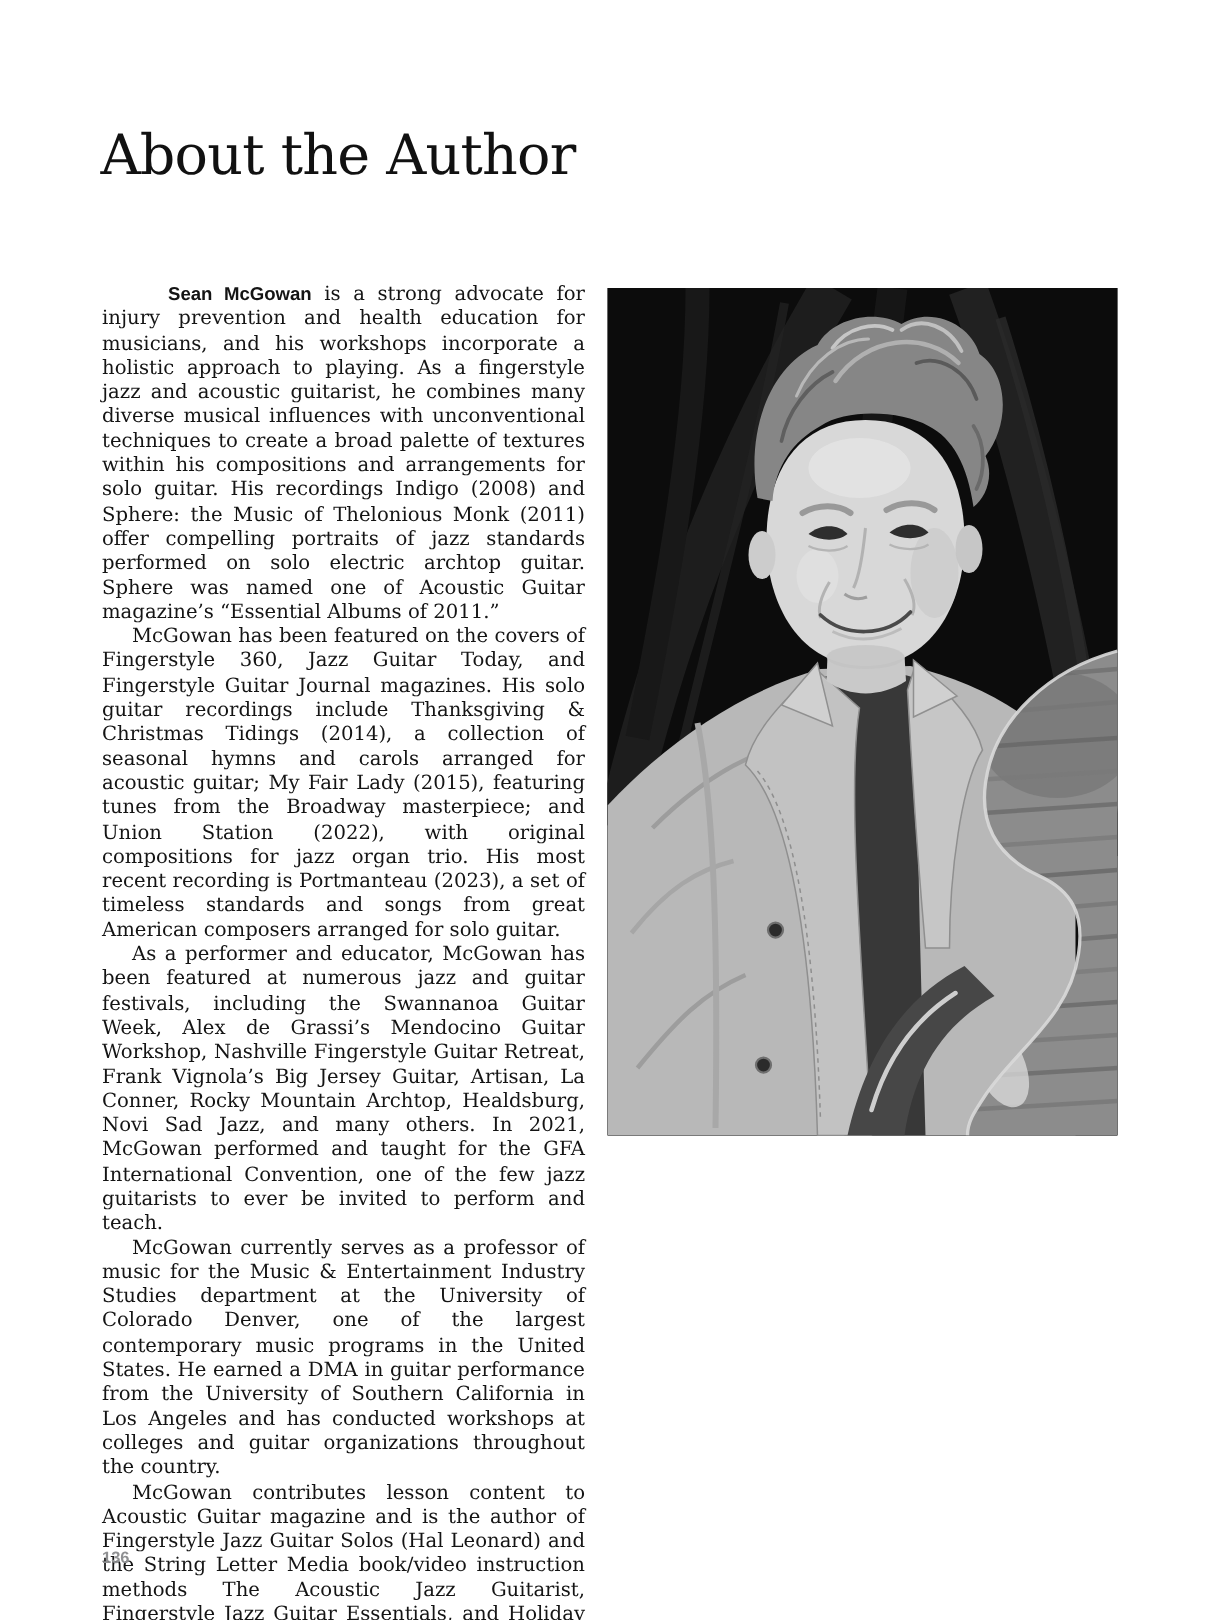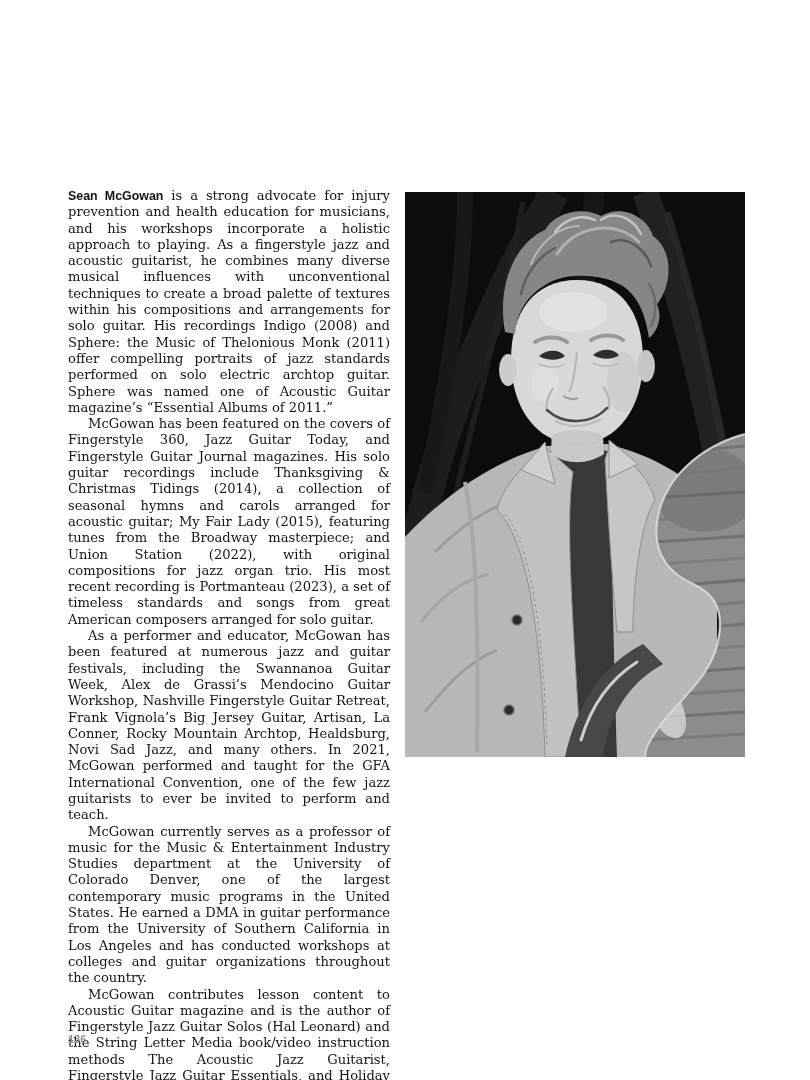--- a/index.html
+++ b/index.html
@@ -35,20 +35,21 @@
     color: #141414;
   }
   .text-col p {
     margin: 0;
   }
   .text-col p.indent { text-indent: 20px; }
   .bold-sans {
     font-family: "Liberation Sans", sans-serif;
     font-weight: 700;
     font-size: 12.4px;
+    margin-left: 44px;
   }
   .italic { }
   .photo {
     position: absolute;
     left: 405px;
     top: 192px;
     width: 340px;
     height: 565px;
     margin: 0;
     background: #0c0c0c;
@@ -62,20 +63,21 @@
     font-weight: 700;
     font-size: 11px;
     color: #8f9092;
   }
 </style>
 </head>
 <body>
 
 <div class="page">
 
+  <h1 class="title">About the Author</h1>
 
   <div class="text-col">
     <div id="bio">
         <p><span class="bold-sans">Sean McGowan</span><span> is a strong advocate for injury prevention and health education for musicians, and his workshops incorporate a holistic approach to playing. As a fingerstyle jazz and acoustic guitarist, he combines many diverse musical influences with unconventional techniques to create a broad palette of textures within his compositions and arrangements for solo guitar. His recordings </span><span class="italic">Indigo</span><span> (2008) and </span><span class="italic">Sphere: the Music of Thelonious Monk</span><span> (2011) offer compelling portraits of jazz standards performed on solo electric archtop guitar. </span><span class="italic">Sphere</span><span> was named one of </span><span class="italic">Acoustic Guitar</span><span> magazine’s “Essential Albums of 2011.”</span></p>
         <p class="indent"><span>McGowan has been featured on the covers of </span><span class="italic">Fingerstyle 360, Jazz Guitar Today,</span><span> and </span><span class="italic">Fingerstyle Guitar Journal</span><span> magazines. His solo guitar recordings include </span><span class="italic">Thanksgiving &amp; Christmas Tidings</span><span> (2014), a collection of seasonal hymns and carols arranged for acoustic guitar; </span><span class="italic">My Fair Lady</span><span> (2015), featuring tunes from the Broadway masterpiece; and </span><span class="italic">Union Station</span><span> (2022), with original compositions for jazz organ trio. His most recent recording is </span><span class="italic">Portmanteau</span><span> (2023), a set of timeless standards and songs from great American composers arranged for solo guitar.</span></p>
         <p class="indent"><span>As a performer and educator, McGowan has been featured at numerous jazz and guitar festivals, including the Swannanoa Guitar Week, Alex de Grassi’s Mendocino Guitar Workshop, Nashville Fingerstyle Guitar Retreat, Frank Vignola’s Big Jersey Guitar, Artisan, La Conner, Rocky Mountain Archtop, Healdsburg, Novi Sad Jazz, and many others. In 2021, McGowan performed and taught for the GFA International Convention, one of the few jazz guitarists to ever be invited to perform and teach.</span></p>
         <p class="indent"><span>McGowan currently serves as a professor of music for the Music &amp; Entertainment Industry Studies department at the University of Colorado Denver, one of the largest contemporary music programs in the United States. He earned a DMA in guitar performance from the University of Southern California in Los Angeles and has conducted workshops at colleges and guitar organizations throughout the country.</span></p>
         <p class="indent"><span>McGowan contributes lesson content to </span><span class="italic">Acoustic Guitar</span><span> magazine and is the author of </span><span class="italic">Fingerstyle Jazz Guitar Solos</span><span> (Hal Leonard) and the String Letter Media book/video instruction methods </span><span class="italic">The Acoustic Jazz Guitarist, Fingerstyle Jazz Guitar Essentials,</span><span> and </span><span class="italic">Holiday Songs for Fingerstyle Guitar.</span></p>
       </div>
 

